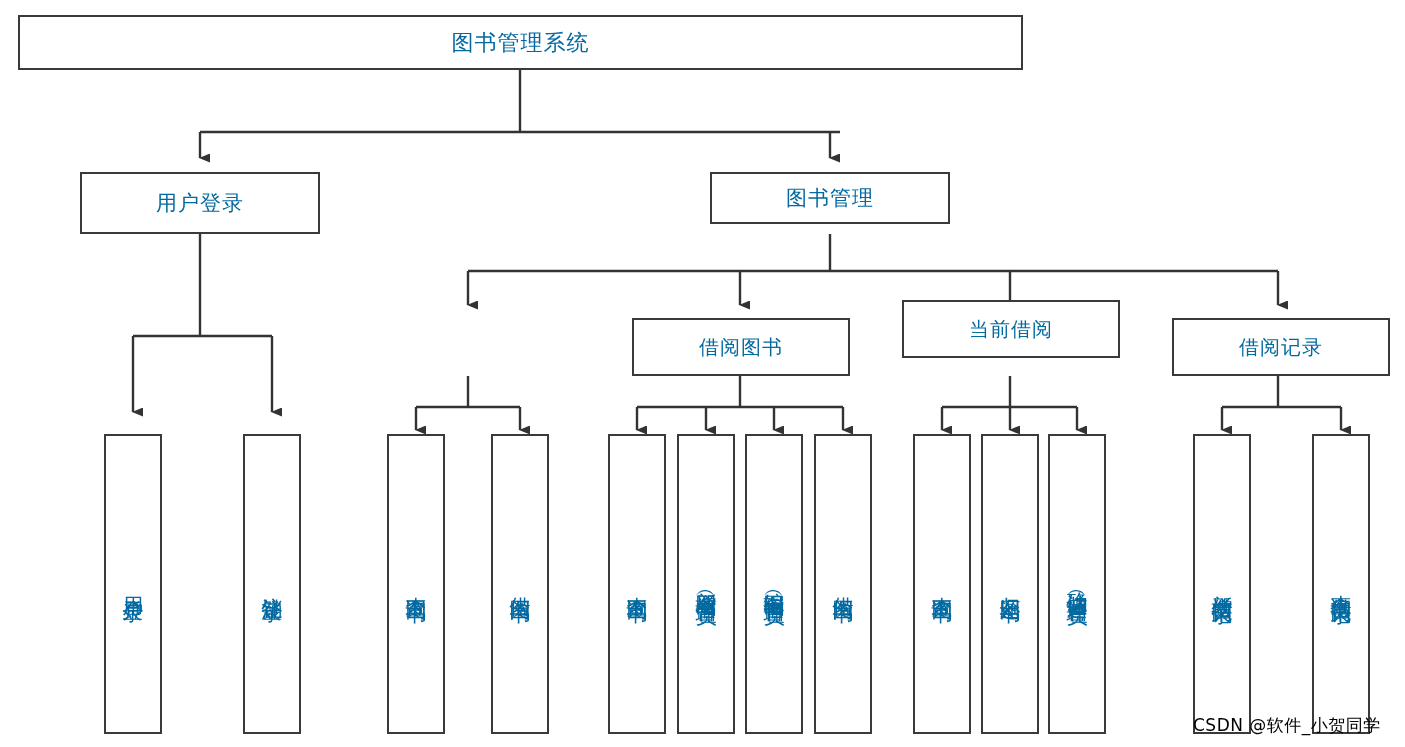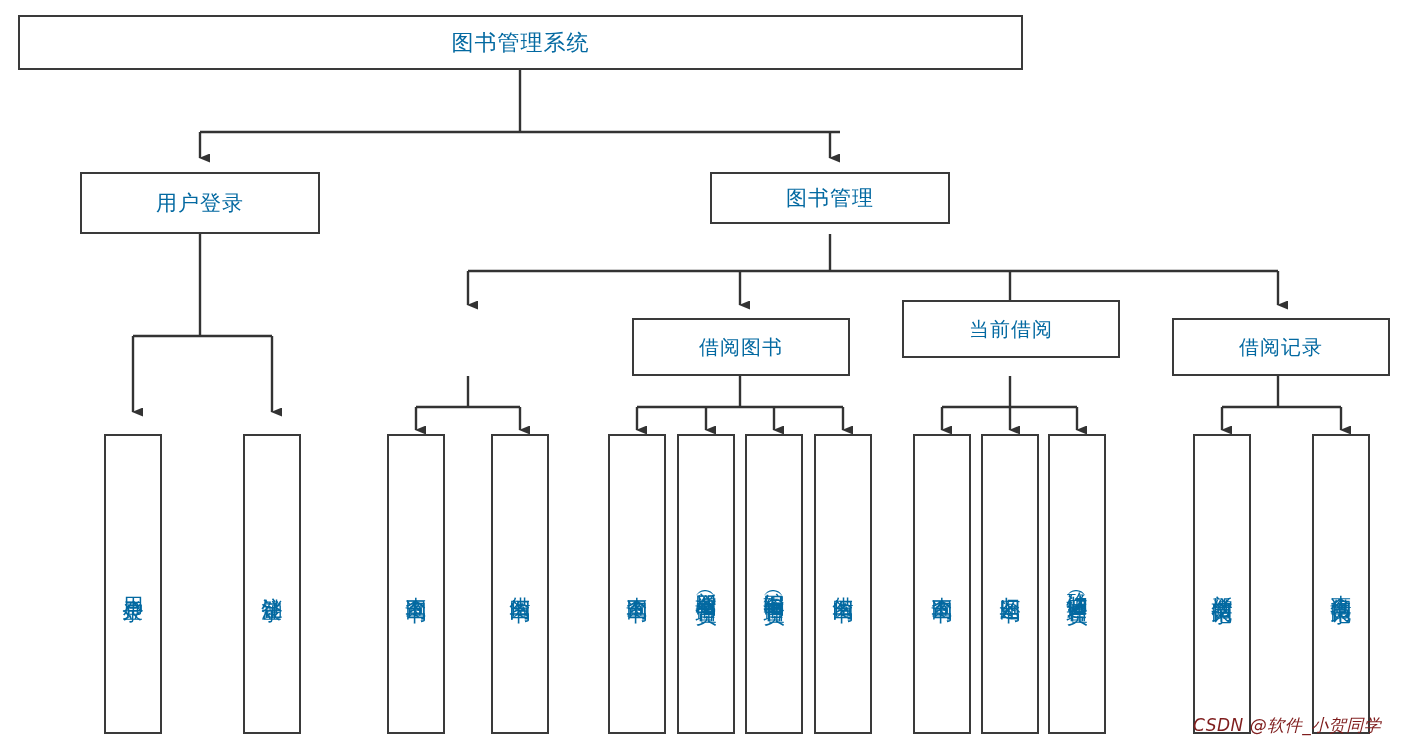--- a/index.html
+++ b/index.html
@@ -63,25 +63,24 @@
   .node.leaf .leaf-text {
     writing-mode: vertical-rl;
     text-orientation: upright;
     white-space: nowrap;
   }
   #watermark {
     position: absolute;
     left: 1193px;
     top: 714px;
     font-size: 17px;
-    color: #7f1d1d;
+    color: #000000;
     white-space: nowrap;
     z-index: 5;
     letter-spacing: 0.5px;
-    font-style: italic;
   }
 </style>
 </head>
 <body>
 
 <div id="diagram-root">
 
   <svg id="wires" viewBox="0 0 1405 747" xmlns="http://www.w3.org/2000/svg">
     <defs>
       <marker id="arrowhead" markerWidth="9" markerHeight="11" refX="4.5" refY="10" orient="auto" markerUnits="userSpaceOnUse">

